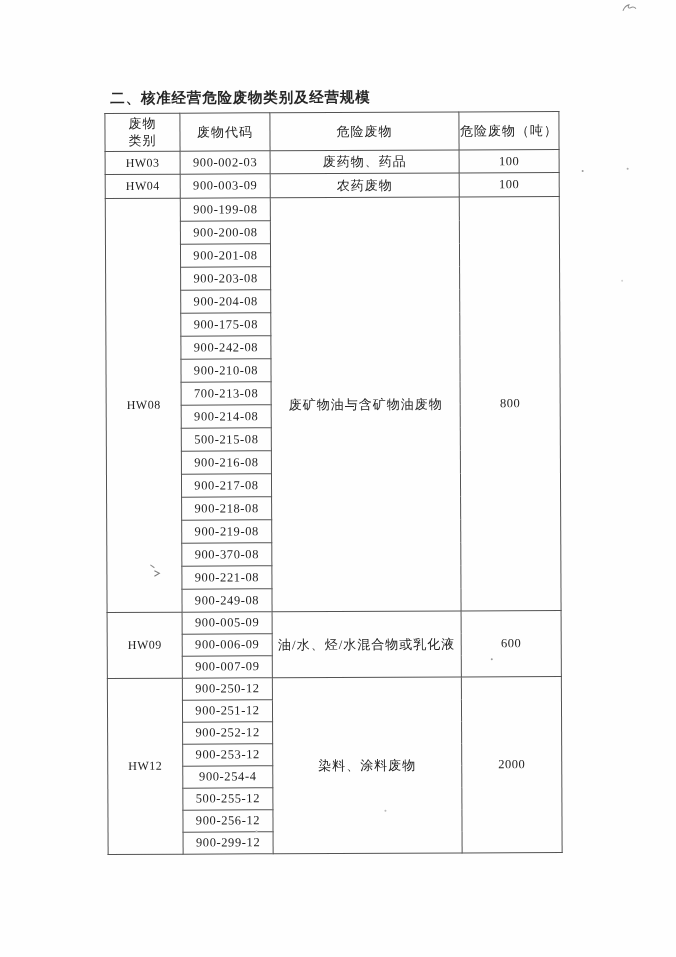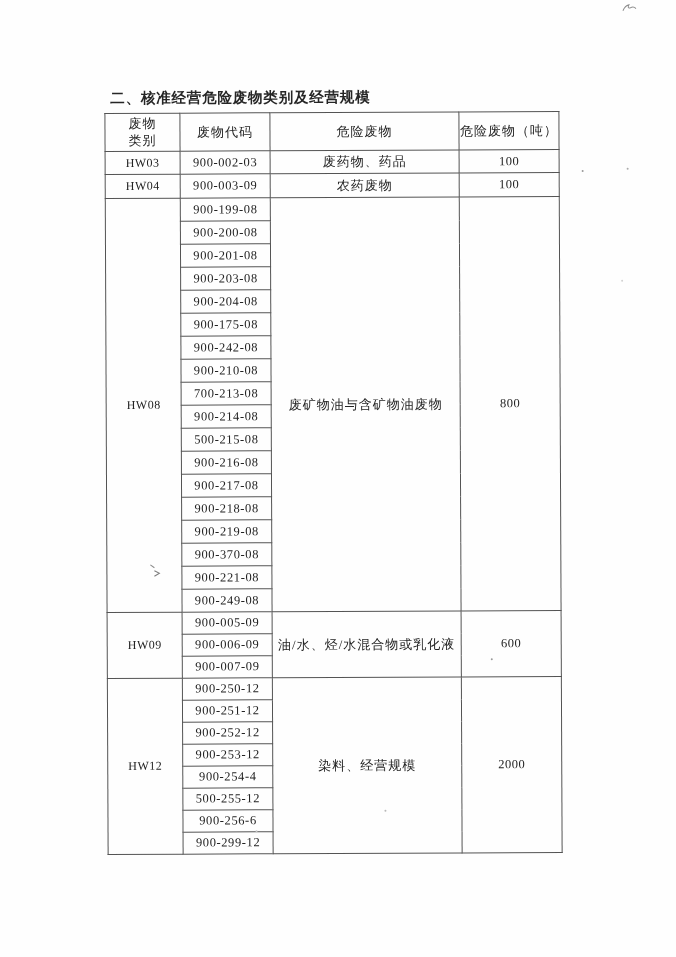--- a/index.html
+++ b/index.html
@@ -187,40 +187,40 @@
           </tr>
           <tr style="height: 22px;">
             <td class="code">900-006-09</td>
           </tr>
           <tr style="height: 22px;">
             <td class="code">900-007-09</td>
           </tr>
           <tr style="height: 22px;">
             <td class="cat" rowspan="8">HW12</td>
             <td class="code">900-250-12</td>
-            <td class="waste" rowspan="8">染料、经营规模</td>
+            <td class="waste" rowspan="8">染料、涂料废物</td>
             <td class="scale" rowspan="8">2000</td>
           </tr>
           <tr style="height: 22px;">
             <td class="code">900-251-12</td>
           </tr>
           <tr style="height: 22px;">
             <td class="code">900-252-12</td>
           </tr>
           <tr style="height: 22px;">
             <td class="code">900-253-12</td>
           </tr>
           <tr style="height: 22px;">
             <td class="code">900-254-4</td>
           </tr>
           <tr style="height: 22px;">
             <td class="code">500-255-12</td>
           </tr>
           <tr style="height: 22px;">
-            <td class="code">900-256-6</td>
+            <td class="code">900-256-12</td>
           </tr>
           <tr style="height: 22px;">
             <td class="code">900-299-12</td>
           </tr>
         </tbody>
     </table>
 
     <svg class="artifact art-squiggle-tr" width="18" height="12" viewBox="0 0 18 12">
       <path d="M3 9 q2 -5 6 -6 q-2 4 1.5 3 q3.5 -1.5 5.5 1" stroke="#8d8d8d" stroke-width="1" fill="none"></path>
     </svg>

